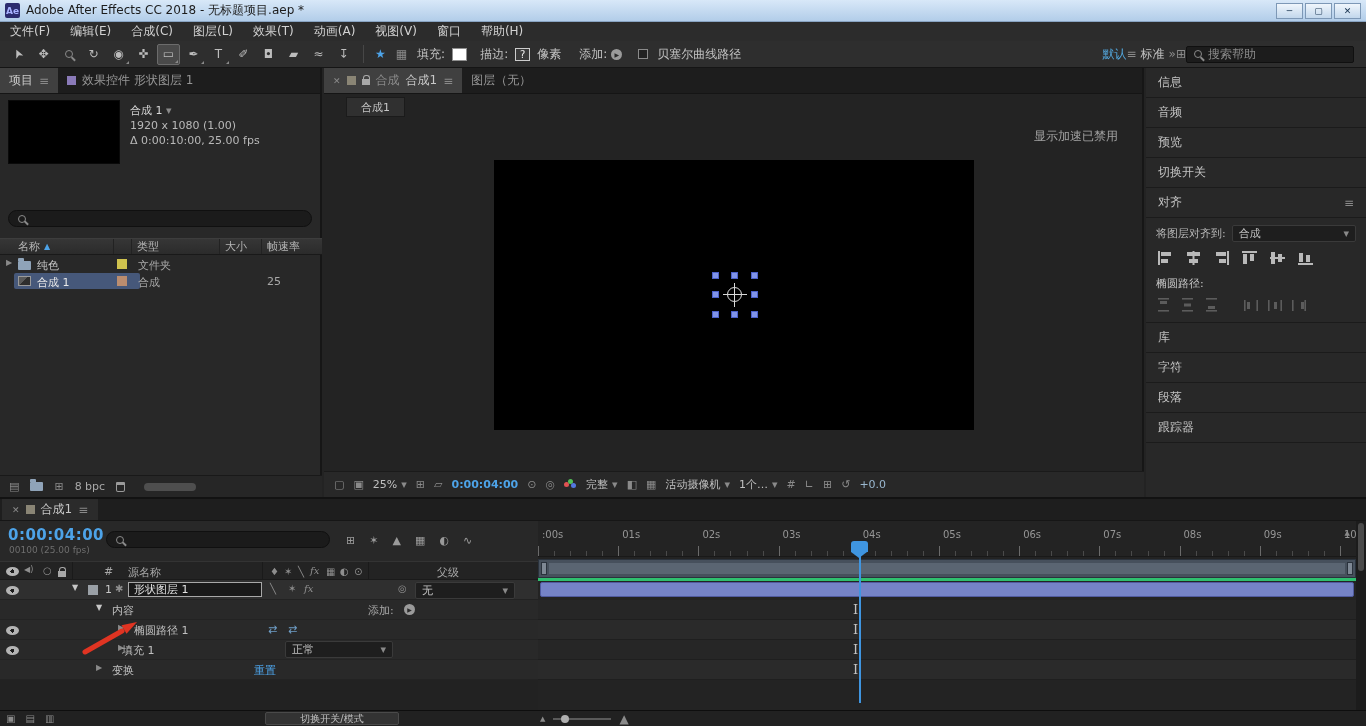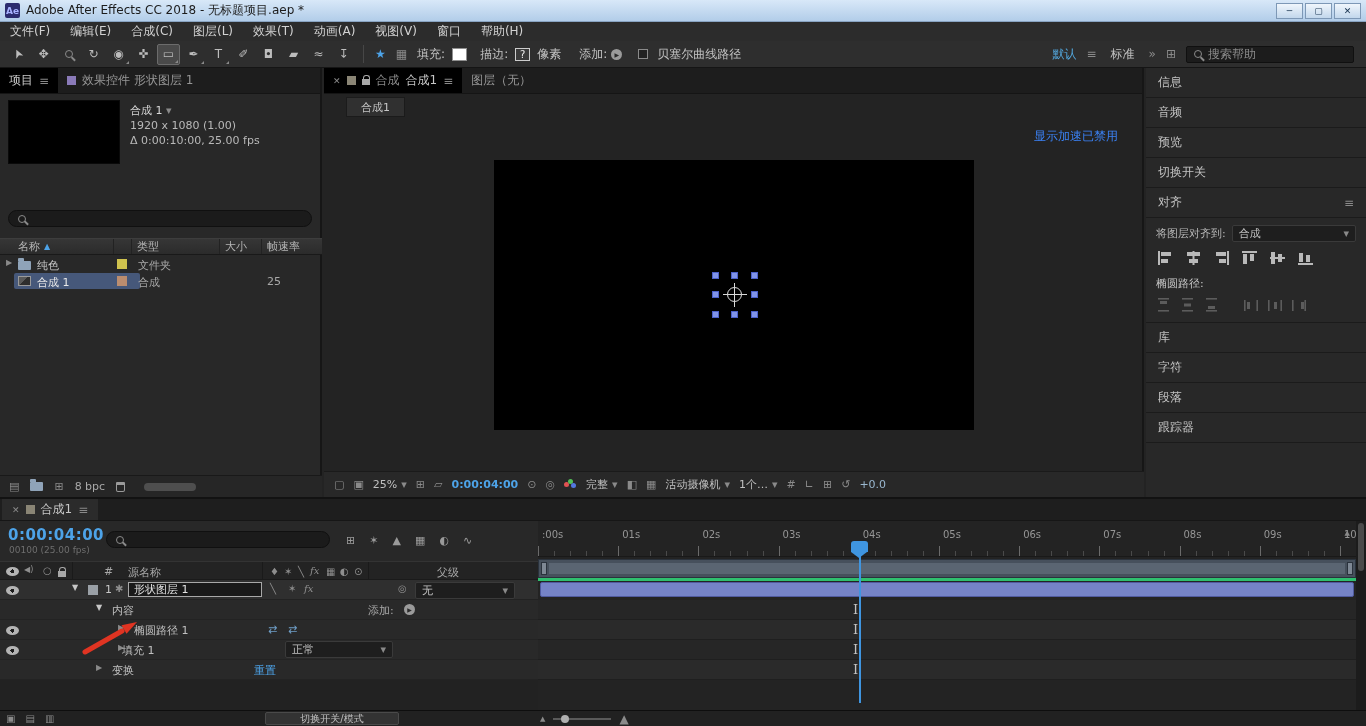--- a/index.html
+++ b/index.html
@@ -27,29 +27,29 @@
   .tool.active{background:#4a4a4a;border:1px solid #6c6c6c;border-radius:2px}
   .flyout::after{content:"";position:absolute;right:1px;bottom:1px;border-left:3px solid transparent;border-bottom:3px solid #8a8a8a}
   .sel{display:inline-block;transform:rotate(-115deg)}
   .tb-sep{width:1px;height:18px;background:#474747;margin:0 7px}
   .star{color:#4da3e8}
   .tb-label{margin:0 4px;color:#c3c3c3}
   .swatch-fill{width:15px;height:13px;background:#ffffff;border:1px solid #909090;margin:0 3px;display:inline-block}
   .swatch-stroke{width:15px;height:13px;background:#3a3a3a;border:1px solid #cccccc;color:#eeeeee;font-size:10px;display:inline-flex;align-items:center;justify-content:center;margin:0 3px}
   .checkbox{width:10px;height:10px;border:1px solid #8a8a8a;background:#222;display:inline-block;margin:0 5px 0 16px}
   .playcirc{width:11px;height:11px;border-radius:50%;background:#9a9a9a;color:#2a2a2a;font-size:6px;display:inline-flex;align-items:center;justify-content:center}
-  .tb-right{margin-left:auto;display:flex;align-items:center;gap:10px;padding-right:6px}
+  .tb-right{margin-left:auto;display:flex;align-items:center;padding-right:6px}
   .ws-default{color:#53a9e0}
   .search-box{display:flex;align-items:center;gap:6px;background:#1c1c1c;border:1px solid #101010;border-radius:2px;height:17px;padding:0 7px;color:#8a8a8a;width:168px}
   .mag{width:8px;height:8px;border:1.5px solid #8a8a8a;border-radius:50%;position:relative;display:inline-block;flex:0 0 auto}
   .mag::after{content:"";position:absolute;width:5px;height:1.5px;background:#8a8a8a;right:-4px;bottom:-2px;transform:rotate(45deg)}
 
   
   .tabbar{height:26px;background:#1d1d1d;display:flex;align-items:stretch;border-bottom:1px solid #151515}
-  .tab{display:flex;align-items:center;gap:6px;padding:0 9px;background:#000000;color:#c8c8c8;font-size:12px}
+  .tab{display:flex;align-items:center;gap:6px;padding:0 9px;background:#404040;color:#c8c8c8;font-size:12px}
   .tab.inactive{background:transparent;color:#969696}
   .eye{width:13px;height:9px;border-radius:50%;background:radial-gradient(circle at 50% 50%,#1d1d1d 0 2px,#b4b4b4 2px);display:inline-block}
   .lock{width:8px;height:6px;background:#a8a8a8;position:relative;display:inline-block;margin-top:3px}
   .lock::before{content:"";position:absolute;left:1px;top:-4px;width:5px;height:4px;border:1.2px solid #a8a8a8;border-bottom:none;border-radius:3px 3px 0 0}
   .folder{width:13px;height:9px;background:#8fa3b8;border-radius:1px;position:relative;display:inline-block}
   .folder::before{content:"";position:absolute;top:-3px;left:0;width:6px;height:3px;background:#8fa3b8;border-radius:1px 1px 0 0}
   .trash{width:9px;height:10px;border:1px solid #9a9a9a;border-top:3px solid #9a9a9a;border-radius:1px 1px 2px 2px;display:inline-block}
   .lbl{width:10px;height:10px;display:inline-block}
   .fxsq{width:9px;height:9px;background:#8a7ab8;display:inline-block}
   .dd{display:inline-flex;align-items:center;gap:4px;color:#c0c0c0;font-size:11px}
@@ -74,21 +74,21 @@
   .pp-row .a{top:2px}
   .pp-row .lbl.a{top:3px}
   .hl{position:absolute;left:14px;top:0;width:126px;height:16px;background:#46587a;border-radius:2px}
   .compicon{width:13px;height:10px;border:1px solid #9a9a9a;background:linear-gradient(135deg,#5a5a5a 0 45%,#2e2e2e 45%);display:inline-block}
   .pp-footer{position:absolute;left:0;bottom:0;width:322px;height:22px;background:#262626;border-top:1px solid #191919;display:flex;align-items:center;gap:11px;padding:0 9px;font-size:11px}
   .hscroll{width:52px;height:8px;border-radius:4px;background:#4e4e4e;margin-left:8px}
 
   
   .center-panel{position:absolute;left:324px;top:68px;width:820px;height:429px;background:#232323;border-right:2px solid #161616}
   .viewer-tab{position:absolute;left:22px;top:29px;height:20px;background:#303030;border:1px solid #1b1b1b;display:flex;align-items:center;padding:0 14px;font-size:11px;color:#c6c6c6}
-  .gpu-warning{position:absolute;right:24px;top:60px;font-size:12px;color:#3b82f6}
+  .gpu-warning{position:absolute;right:24px;top:60px;font-size:12px;color:#a3a3a3}
   .comp-view{position:absolute;left:170px;top:92px;width:480px;height:270px;background:#000}
   .shape-sel{position:absolute;left:218px;top:112px;width:46px;height:46px}
   .shape-sel .h{position:absolute;width:7px;height:7px;background:#8093e8;border:1px solid #4b5fc8}
   .ring{position:absolute;left:15px;top:15px;width:15px;height:15px;border:1.5px solid #e0e0e0;border-radius:50%}
   .cross-h{position:absolute;left:11px;top:22px;width:24px;height:1px;background:#d8d8d8}
   .cross-v{position:absolute;left:22px;top:11px;width:1px;height:24px;background:#d8d8d8}
   .cp-toolbar{position:absolute;left:0;bottom:0;width:820px;height:26px;background:#282828;border-top:1px solid #1a1a1a;display:flex;align-items:center;gap:9px;padding:0 10px;font-size:11px;color:#b0b0b0}
   .cp-time{color:#4da3e8;font-weight:bold}
   .cp-exposure{color:#9ab8d0}
   .rgbdots{position:relative;width:13px;height:11px;display:inline-block}

